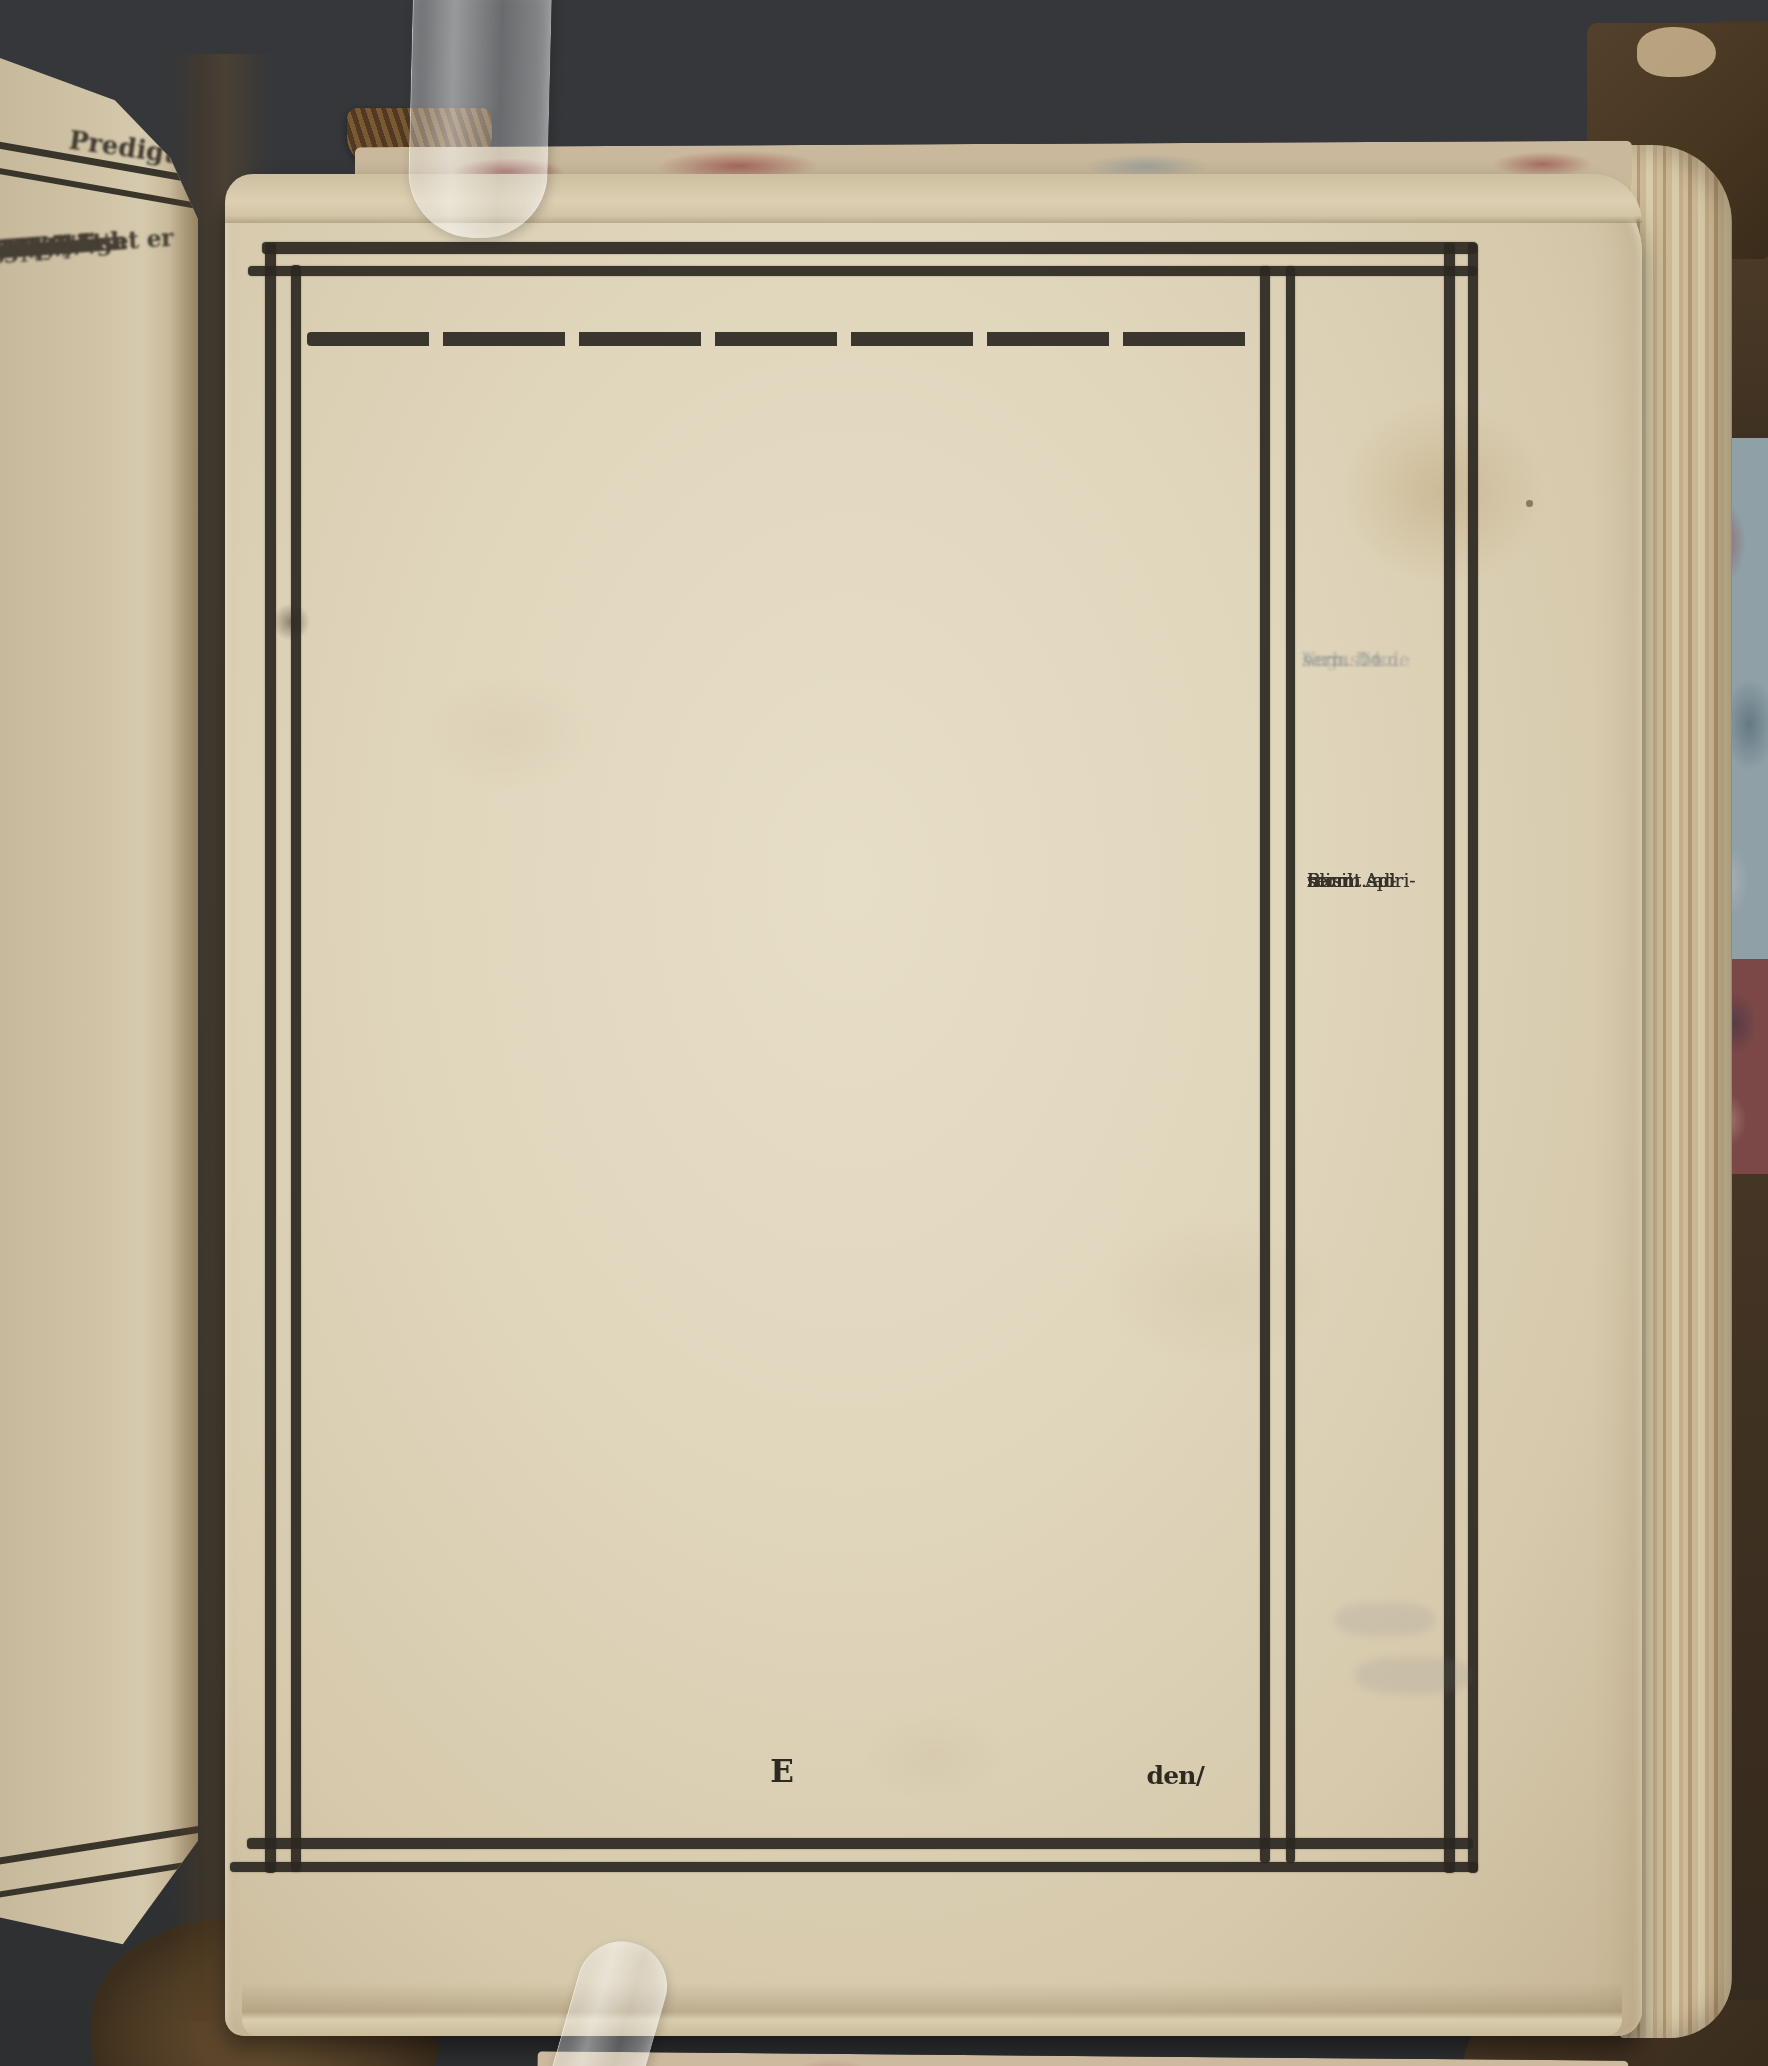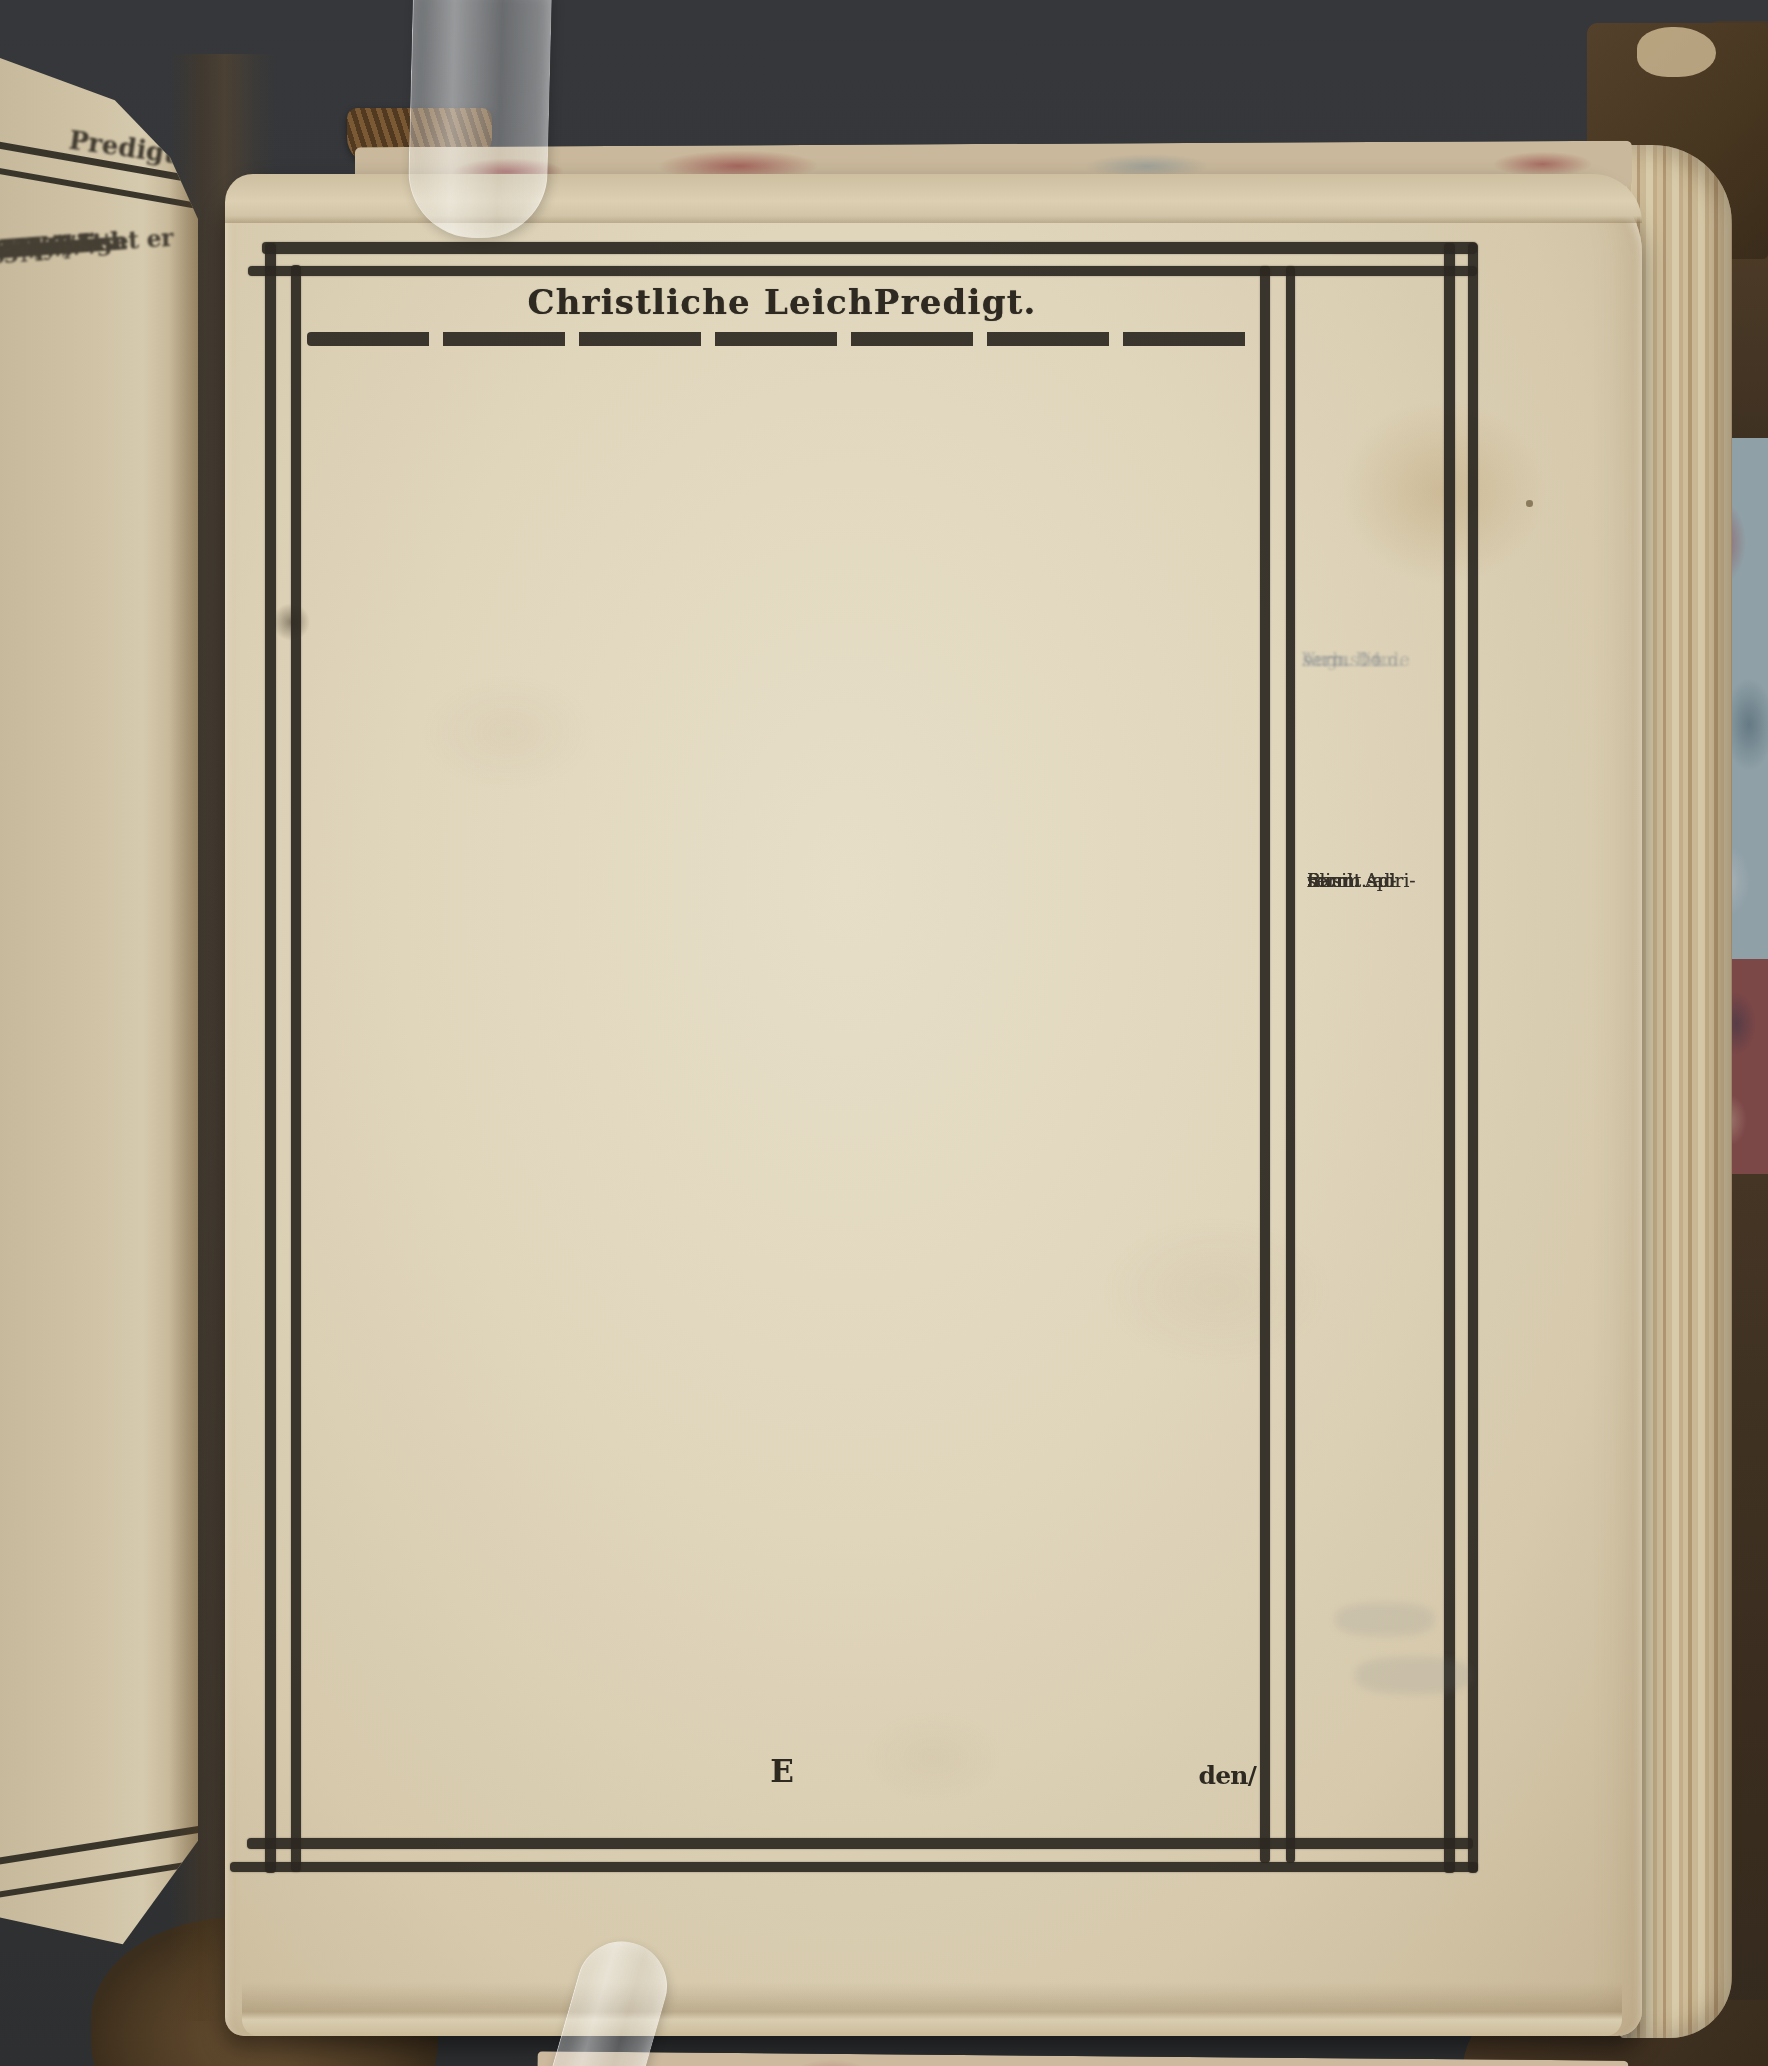--- a/index.html
+++ b/index.html
@@ -97,21 +97,21 @@
     background:repeating-linear-gradient(90deg,#2c2821 0 122px,rgba(44,40,33,0) 122px 136px);opacity:.92;}
 
   
   .ink{color:#2e2a22;}
   .page-header{left:307px;top:274px;width:950px;height:57px;line-height:57px;text-align:center;
     font-size:34px;font-weight:700;letter-spacing:1.2px;white-space:nowrap;text-shadow:0 0 0.8px rgba(46,42,34,.7);}
   .body-text{left:313px;top:354px;width:945px;}
   .bline{position:relative;height:48px;line-height:48px;white-space:nowrap;overflow:hidden;
     text-align:justify;text-align-last:justify;font-size:29px;text-shadow:0 0 0.6px rgba(46,42,34,.6);}
   .signature{left:307px;top:1750px;width:950px;height:43px;line-height:43px;text-align:center;font-size:31px;font-weight:700;}
-  .catchword{left:1008px;top:1755px;width:248px;height:41px;line-height:41px;text-align:right;font-size:25px;font-weight:700;letter-spacing:-0.8px;}
+  .catchword{left:956px;top:1755px;width:248px;height:41px;line-height:41px;text-align:right;font-size:25px;font-weight:700;letter-spacing:-0.8px;}
 
   .margin-note{left:1307px;top:860px;width:136px;color:#36312a;}
   .mline{position:relative;height:41px;line-height:41px;font-size:18.6px;white-space:nowrap;text-shadow:0 0 0.4px rgba(54,49,42,.6);}
   .ghost-note{left:1302px;top:640px;width:136px;color:rgba(88,102,122,.30);filter:blur(0.8px);}
   .gline{position:relative;height:40px;line-height:40px;font-size:18px;white-space:nowrap;}
   .ghost-blob{background:rgba(104,114,128,.12);filter:blur(3.7px);border-radius:40%;}
   .gb1{left:1335px;top:1603px;width:99px;height:33px;}
   .gb2{left:1355px;top:1657px;width:116px;height:37px;}
 
   
@@ -195,21 +195,20 @@
   <div class="rule r-bot-a"></div>
   <div class="rule r-bot-b"></div>
   <div class="rule r-left-a"></div>
   <div class="rule r-left-b"></div>
   <div class="rule r-inner-a"></div>
   <div class="rule r-inner-b"></div>
   <div class="rule r-right-a"></div>
   <div class="rule r-right-b"></div>
   <div class="r-dash"></div>
 
-  <div class="page-header ink">Christliche LeichPredigt.</div>
   <div class="body-text ink">
       <div class="bline"></div>
       <div class="bline"></div>
       <div class="bline"></div>
       <div class="bline"></div>
       <div class="bline"></div>
       <div class="bline"></div>
       <div class="bline"></div>
       <div class="bline"></div>
       <div class="bline"></div>

